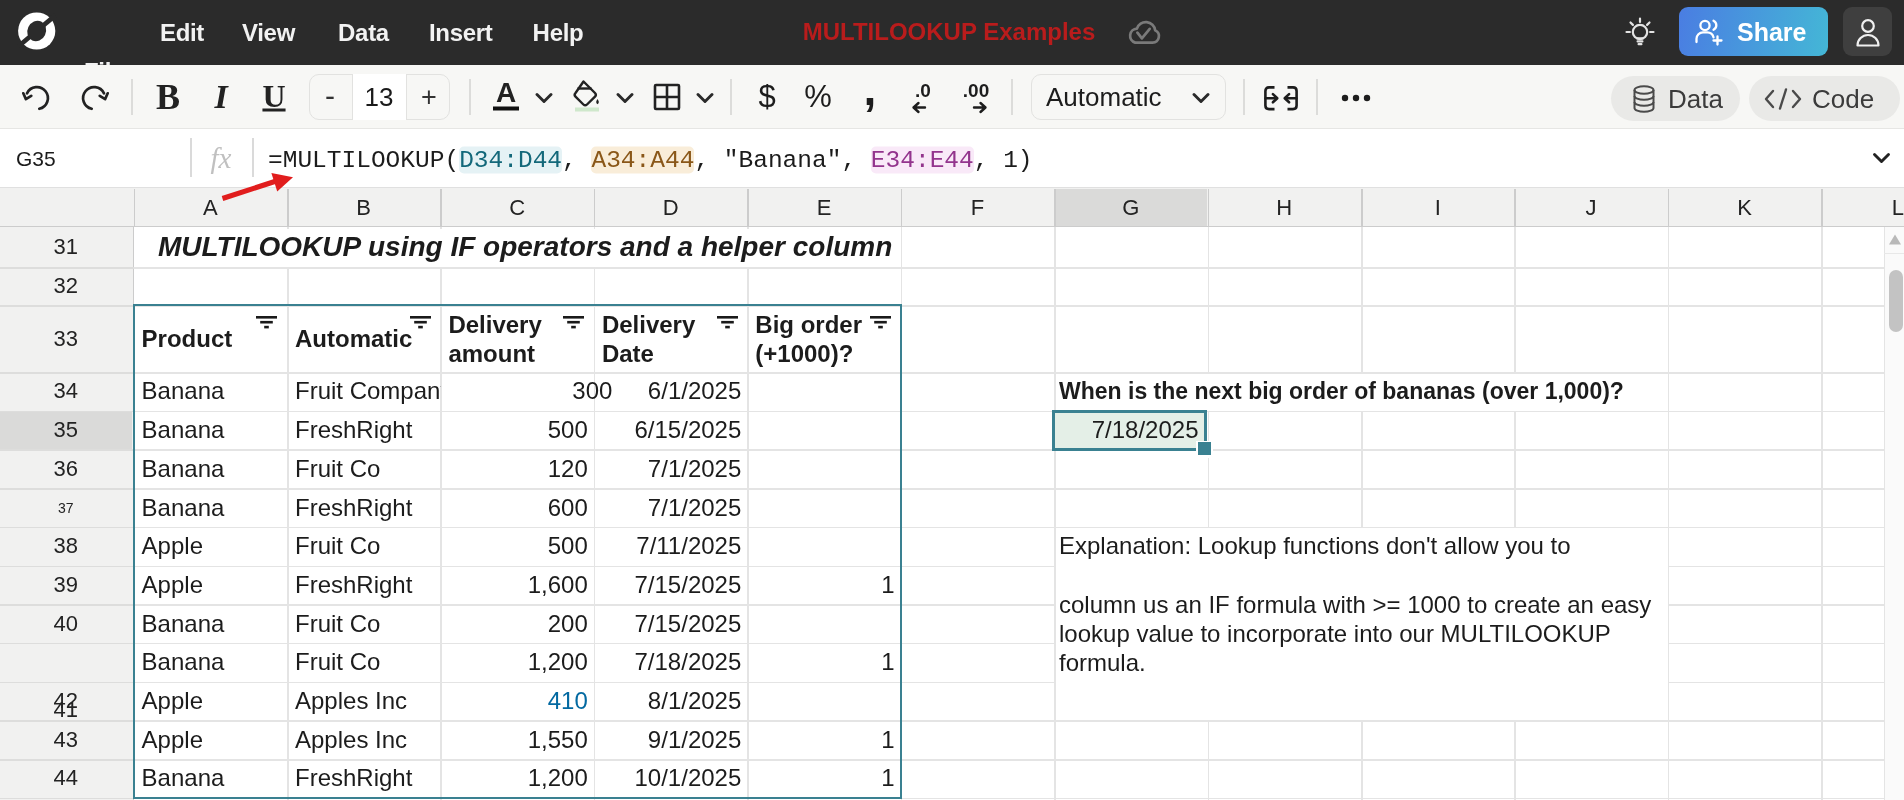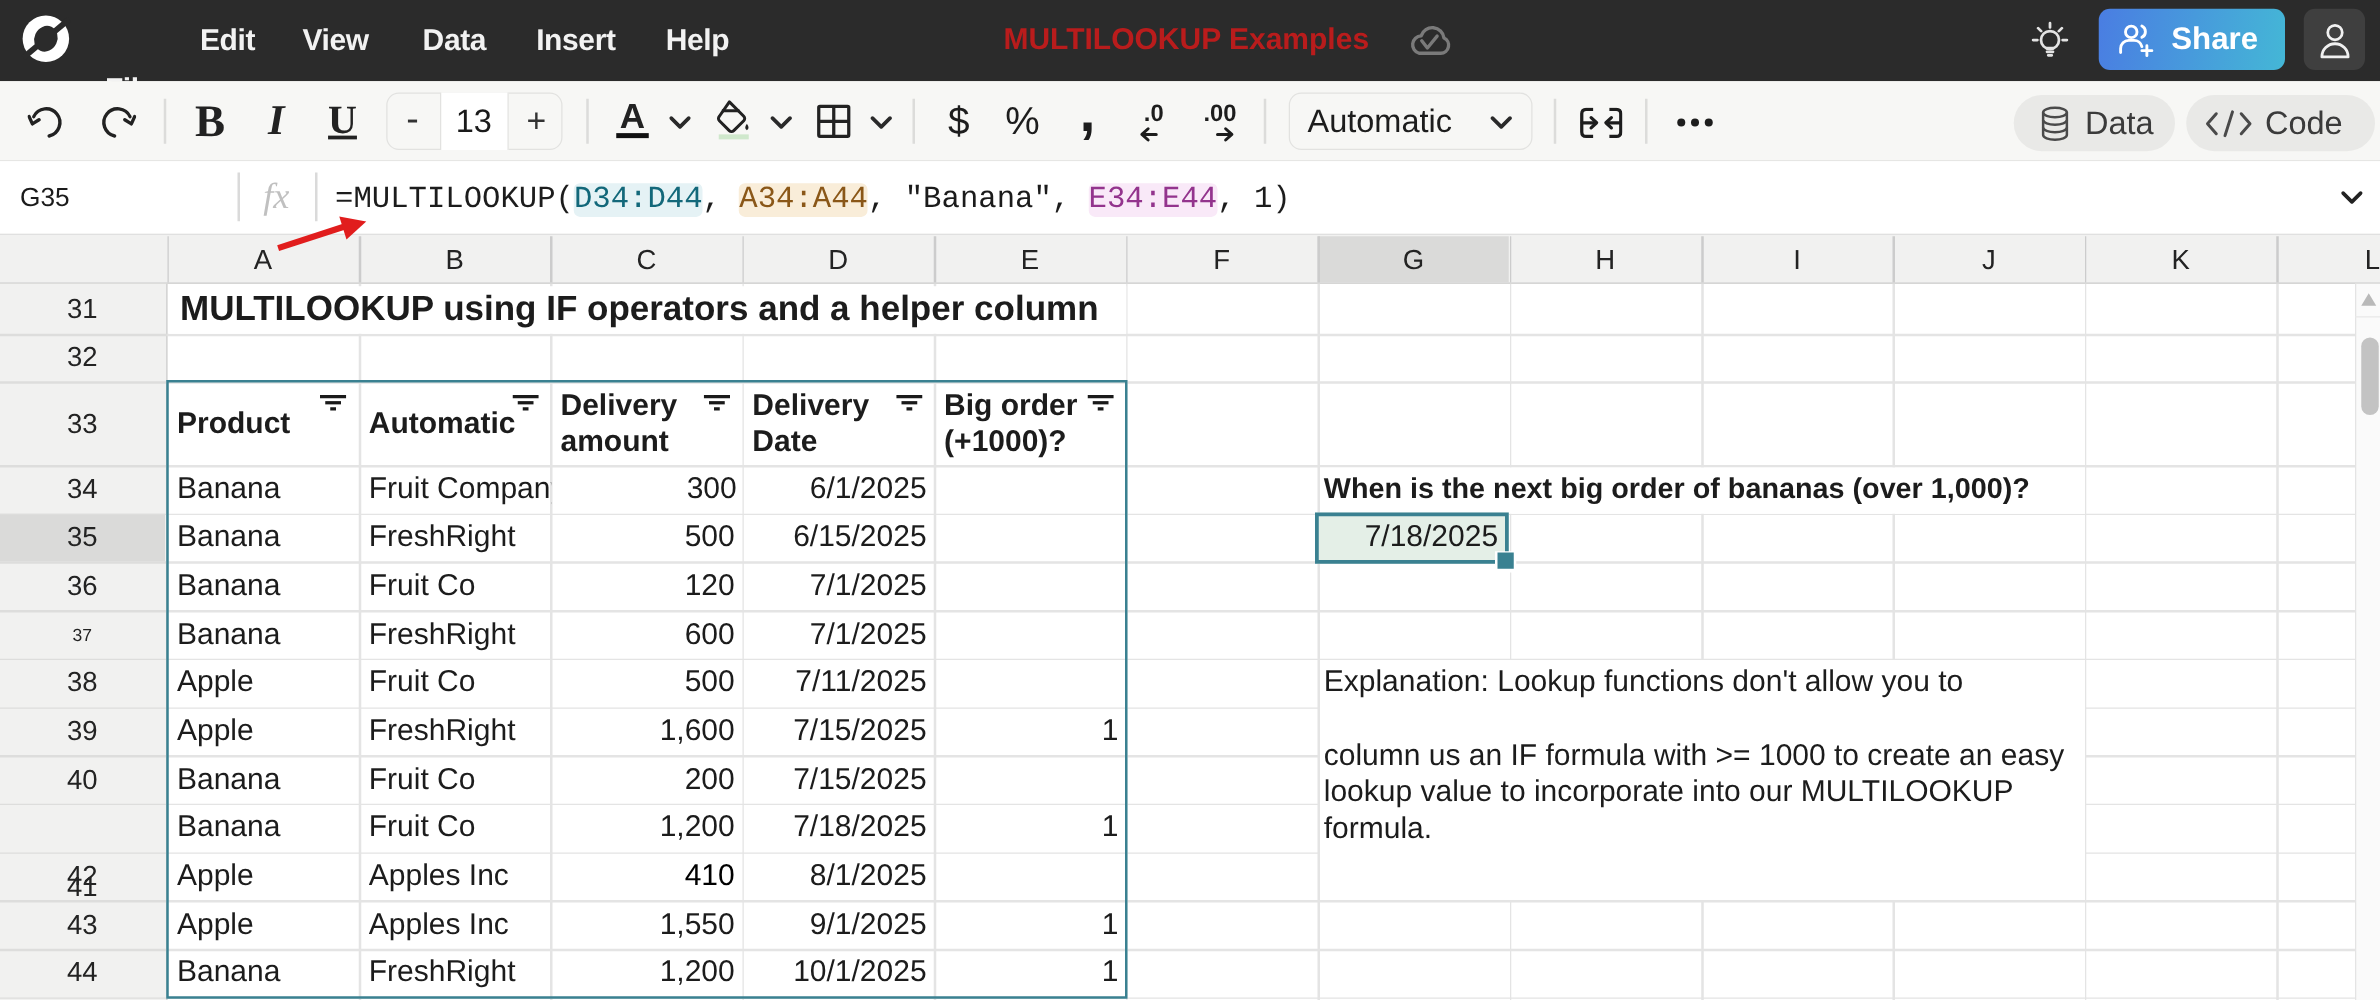--- a/index.html
+++ b/index.html
@@ -245,21 +245,21 @@
 <div class="abs" style="left:1054.1px;top:227px;width:1.5px;height:573px;background:#e4e4e4;"></div>
 <div class="abs" style="left:1207.5px;top:227px;width:1.5px;height:573px;background:#e4e4e4;"></div>
 <div class="abs" style="left:1361.0px;top:227px;width:1.5px;height:573px;background:#e4e4e4;"></div>
 <div class="abs" style="left:1514.4px;top:227px;width:1.5px;height:573px;background:#e4e4e4;"></div>
 <div class="abs" style="left:1667.8px;top:227px;width:1.5px;height:573px;background:#e4e4e4;"></div>
 <div class="abs" style="left:1821.2px;top:227px;width:1.5px;height:573px;background:#e4e4e4;"></div>
 <div class="abs" style="left:135.1px;top:228.5px;width:765.6px;height:38.5px;background:#fff;"></div>
 <div class="abs" style="left:1055.6px;top:373.5px;width:612.2px;height:37.2px;background:#fff;"></div>
 <div class="abs" style="left:1055.6px;top:528.3px;width:612.2px;height:192.0px;background:#fff;"></div>
 <div class="abs" style="left:132.6px;top:304.3px;width:769.1px;height:494.4px;border:2px solid #3a8191;"></div>
-<div class="abs vctr" style="left:144px;top:247.0px;font-size:28px;font-weight:bold;color:#1c1c1c;white-space:nowrap;">MULTILOOKUP using IF operators and a helper column</div>
+<div class="abs vctr" style="left:158px;top:247.0px;font-size:28px;font-weight:bold;color:#1c1c1c;white-space:nowrap;font-style:italic;">MULTILOOKUP using IF operators and a helper column</div>
 <div class="abs vctr" style="left:141.6px;top:339.1px;font-size:24px;font-weight:bold;color:#1c1c1c;white-space:nowrap;">Product</div>
 <div class="abs vctr" style="left:295.0px;top:339.1px;font-size:24px;font-weight:bold;color:#1c1c1c;white-space:nowrap;">Automatic</div>
 <div class="abs vctr" style="left:448.4px;top:324.5px;font-size:24px;font-weight:bold;color:#1c1c1c;white-space:nowrap;">Delivery</div>
 <div class="abs vctr" style="left:448.4px;top:353.5px;font-size:24px;font-weight:bold;color:#1c1c1c;white-space:nowrap;">amount</div>
 <div class="abs vctr" style="left:601.9px;top:324.5px;font-size:24px;font-weight:bold;color:#1c1c1c;white-space:nowrap;">Delivery</div>
 <div class="abs vctr" style="left:601.9px;top:353.5px;font-size:24px;font-weight:bold;color:#1c1c1c;white-space:nowrap;">Date</div>
 <div class="abs vctr" style="left:755.3px;top:324.5px;font-size:24px;font-weight:bold;color:#1c1c1c;white-space:nowrap;">Big order</div>
 <div class="abs vctr" style="left:755.3px;top:353.5px;font-size:24px;font-weight:bold;color:#1c1c1c;white-space:nowrap;">(+1000)?</div>
 <svg class="abs" style="left:256.2px;top:316.2px;" width="21" height="14" viewBox="0 0 21 14">
 <rect x="0" y="0" width="21" height="2.6" fill="#1a1a1a"></rect>
@@ -281,21 +281,21 @@
 <rect x="4.2" y="4.9" width="12.6" height="2.6" fill="#1a1a1a"></rect>
 <rect x="8.2" y="9.8" width="4.6" height="2.6" fill="#1a1a1a"></rect>
 </svg>
 <svg class="abs" style="left:869.9px;top:316.2px;" width="21" height="14" viewBox="0 0 21 14">
 <rect x="0" y="0" width="21" height="2.6" fill="#1a1a1a"></rect>
 <rect x="4.2" y="4.9" width="12.6" height="2.6" fill="#1a1a1a"></rect>
 <rect x="8.2" y="9.8" width="4.6" height="2.6" fill="#1a1a1a"></rect>
 </svg>
 <div class="abs vctr" style="left:141.6px;top:391.4px;font-size:24px;color:#1c1c1c;white-space:nowrap;">Banana</div>
 <div class="abs vctr" style="left:295.0px;top:391.4px;width:145.9px;overflow:hidden;font-size:24px;color:#1c1c1c;white-space:nowrap;">Fruit Company</div>
-<div class="abs vctr" style="left:442px;top:391.4px;width:147.4px;text-align:right;font-size:24px;color:#1c1c1c;white-space:nowrap;">300</div>
+<div class="abs vctr" style="left:465px;top:391.4px;width:147.4px;text-align:right;font-size:24px;color:#1c1c1c;white-space:nowrap;">300</div>
 <div class="abs vctr" style="left:593.9px;top:391.4px;width:147.4px;text-align:right;font-size:24px;color:#1c1c1c;white-space:nowrap;">6/1/2025</div>
 <div class="abs vctr" style="left:141.6px;top:430.1px;font-size:24px;color:#1c1c1c;white-space:nowrap;">Banana</div>
 <div class="abs vctr" style="left:295.0px;top:430.1px;width:145.9px;overflow:hidden;font-size:24px;color:#1c1c1c;white-space:nowrap;">FreshRight</div>
 <div class="abs vctr" style="left:440.4px;top:430.1px;width:147.4px;text-align:right;font-size:24px;color:#1c1c1c;white-space:nowrap;">500</div>
 <div class="abs vctr" style="left:593.9px;top:430.1px;width:147.4px;text-align:right;font-size:24px;color:#1c1c1c;white-space:nowrap;padding-left:12px;">6/15/2025</div>
 <div class="abs vctr" style="left:141.6px;top:468.8px;font-size:24px;color:#1c1c1c;white-space:nowrap;">Banana</div>
 <div class="abs vctr" style="left:295.0px;top:468.8px;width:145.9px;overflow:hidden;font-size:24px;color:#1c1c1c;white-space:nowrap;">Fruit Co</div>
 <div class="abs vctr" style="left:440.4px;top:468.8px;width:147.4px;text-align:right;font-size:24px;color:#1c1c1c;white-space:nowrap;">120</div>
 <div class="abs vctr" style="left:593.9px;top:468.8px;width:147.4px;text-align:right;font-size:24px;color:#1c1c1c;white-space:nowrap;">7/1/2025</div>
 <div class="abs vctr" style="left:141.6px;top:507.5px;font-size:24px;color:#1c1c1c;white-space:nowrap;">Banana</div>
@@ -315,21 +315,21 @@
 <div class="abs vctr" style="left:295.0px;top:623.6px;width:145.9px;overflow:hidden;font-size:24px;color:#1c1c1c;white-space:nowrap;">Fruit Co</div>
 <div class="abs vctr" style="left:440.4px;top:623.6px;width:147.4px;text-align:right;font-size:24px;color:#1c1c1c;white-space:nowrap;">200</div>
 <div class="abs vctr" style="left:593.9px;top:623.6px;width:147.4px;text-align:right;font-size:24px;color:#1c1c1c;white-space:nowrap;">7/15/2025</div>
 <div class="abs vctr" style="left:141.6px;top:662.3px;font-size:24px;color:#1c1c1c;white-space:nowrap;">Banana</div>
 <div class="abs vctr" style="left:295.0px;top:662.3px;width:145.9px;overflow:hidden;font-size:24px;color:#1c1c1c;white-space:nowrap;">Fruit Co</div>
 <div class="abs vctr" style="left:440.4px;top:662.3px;width:147.4px;text-align:right;font-size:24px;color:#1c1c1c;white-space:nowrap;">1,200</div>
 <div class="abs vctr" style="left:593.9px;top:662.3px;width:147.4px;text-align:right;font-size:24px;color:#1c1c1c;white-space:nowrap;">7/18/2025</div>
 <div class="abs vctr" style="left:747.3px;top:662.3px;width:147.4px;text-align:right;font-size:24px;color:#1c1c1c;white-space:nowrap;">1</div>
 <div class="abs vctr" style="left:141.6px;top:701.0px;font-size:24px;color:#1c1c1c;white-space:nowrap;">Apple</div>
 <div class="abs vctr" style="left:295.0px;top:701.0px;width:145.9px;overflow:hidden;font-size:24px;color:#1c1c1c;white-space:nowrap;">Apples Inc</div>
-<div class="abs vctr" style="left:440.4px;top:701.0px;width:147.4px;text-align:right;font-size:24px;color:#000000;white-space:nowrap;">410</div>
+<div class="abs vctr" style="left:440.4px;top:701.0px;width:147.4px;text-align:right;font-size:24px;color:#0369a1;white-space:nowrap;">410</div>
 <div class="abs vctr" style="left:593.9px;top:701.0px;width:147.4px;text-align:right;font-size:24px;color:#1c1c1c;white-space:nowrap;">8/1/2025</div>
 <div class="abs vctr" style="left:141.6px;top:739.6px;font-size:24px;color:#1c1c1c;white-space:nowrap;">Apple</div>
 <div class="abs vctr" style="left:295.0px;top:739.6px;width:145.9px;overflow:hidden;font-size:24px;color:#1c1c1c;white-space:nowrap;">Apples Inc</div>
 <div class="abs vctr" style="left:440.4px;top:739.6px;width:147.4px;text-align:right;font-size:24px;color:#1c1c1c;white-space:nowrap;">1,550</div>
 <div class="abs vctr" style="left:593.9px;top:739.6px;width:147.4px;text-align:right;font-size:24px;color:#1c1c1c;white-space:nowrap;">9/1/2025</div>
 <div class="abs vctr" style="left:747.3px;top:739.6px;width:147.4px;text-align:right;font-size:24px;color:#1c1c1c;white-space:nowrap;">1</div>
 <div class="abs vctr" style="left:141.6px;top:778.4px;font-size:24px;color:#1c1c1c;white-space:nowrap;">Banana</div>
 <div class="abs vctr" style="left:295.0px;top:778.4px;width:145.9px;overflow:hidden;font-size:24px;color:#1c1c1c;white-space:nowrap;">FreshRight</div>
 <div class="abs vctr" style="left:440.4px;top:778.4px;width:147.4px;text-align:right;font-size:24px;color:#1c1c1c;white-space:nowrap;">1,200</div>
 <div class="abs vctr" style="left:593.9px;top:778.4px;width:147.4px;text-align:right;font-size:24px;color:#1c1c1c;white-space:nowrap;">10/1/2025</div>

